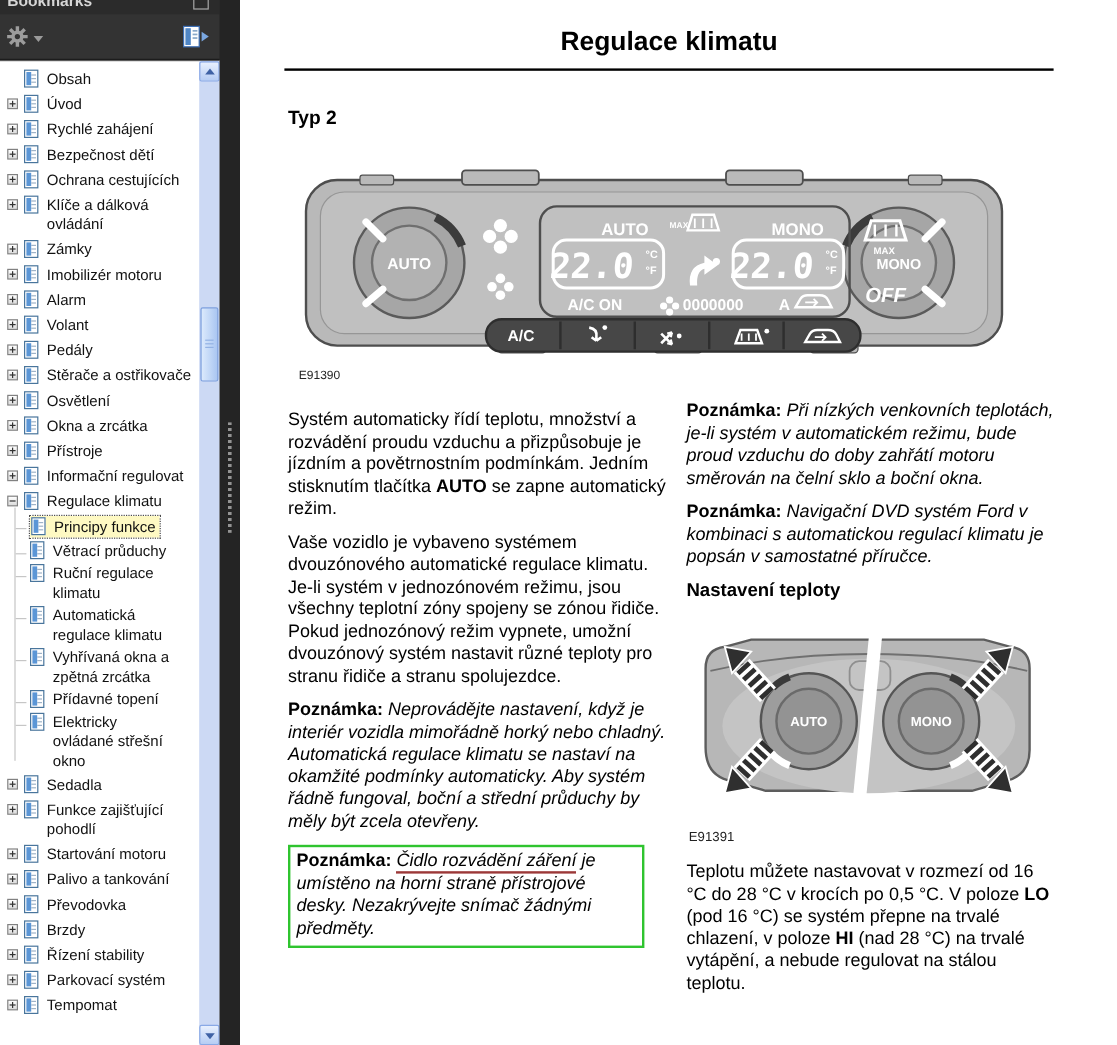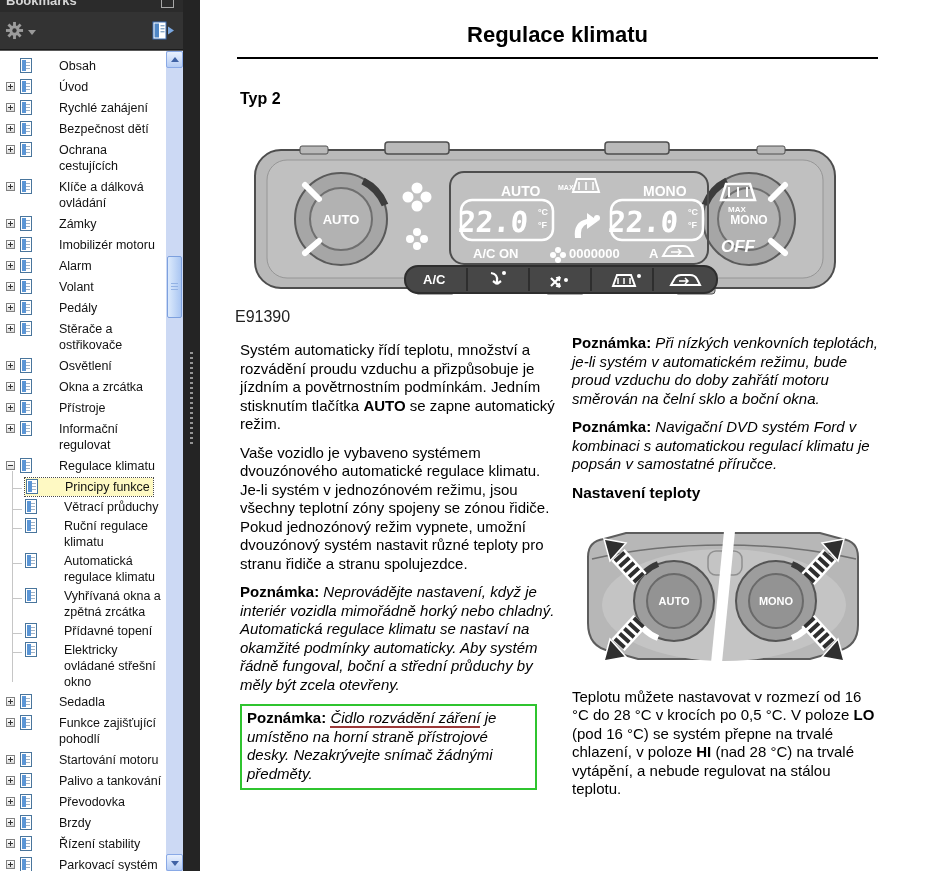--- a/index.html
+++ b/index.html
@@ -21,21 +21,21 @@
   .bm-list { position:absolute; left:0; right:17px; top:0; bottom:0; overflow:hidden; padding:5px 0 0 5px; }
 
   .row { display:flex; align-items:flex-start; padding:2px 0 3px 0; font-size:12.5px; color:#111; cursor:pointer; }
   .exp { width:9px; height:9px; flex:none; margin:3px 5px 0 1px; border:1px solid #818181; background:linear-gradient(#fff,#dcdcdc); position:relative; }
   .exp::before { content:""; position:absolute; left:1px; right:1px; top:3px; height:1px; background:#333; }
   .exp.plus::after { content:""; position:absolute; top:1px; bottom:1px; left:3px; width:1px; background:#333; }
   .exp.none { visibility:hidden; }
   .pic { width:12px; height:15px; flex:none; margin-right:7px; background:#fff; border:1px solid #49759c; position:relative; }
   .pic::before { content:""; position:absolute; left:1px; top:1px; bottom:1px; width:4px; background:#5b96d6; }
   .pic::after { content:""; position:absolute; right:1px; top:3px; width:4px; height:1px; background:#9fb3c8; box-shadow:0 3px 0 #9fb3c8, 0 6px 0 #9fb3c8; }
-  .lbl { line-height:16px; max-width:124px;margin-left:20px; }
+  .lbl { line-height:16px; max-width:124px; }
   .children { position:relative; padding-left:17px; }
   .children::before { content:""; position:absolute; left:7px; top:-6px; bottom:10px; border-left:1px solid #c6c6c6; }
   .row.child { padding:1px 0 2px 0; }
   .tick { width:9px; flex:none; border-top:1px solid #c6c6c6; margin:10px 3px 0 -9px; }
   .child .lbl { max-width:106px; }
   .selbox { display:flex; background:#fef9c3; outline:1px dotted #4a4a4a; padding:1px 3px 1px 1px; }
 
   
   .sb-scroll { position:absolute; right:0; top:0; bottom:0; width:17px; background:#ccd9f4; }
   .scr-btn { position:absolute; left:0; width:17px; height:17px; background:linear-gradient(#e8f0fe,#b6cdf4); border:1px solid #89a9e6; border-radius:2px; cursor:pointer; }
@@ -50,21 +50,21 @@
   .splitter { position:absolute; left:183px; top:0; width:17px; height:871px; background:#242424; cursor:col-resize; }
   .grip { position:absolute; left:7px; top:352px; width:3px; height:92px;
           background:repeating-linear-gradient(#949494 0 2px, transparent 2px 5px); }
 
   
   .page { position:absolute; left:200px; top:0; width:731px; height:871px; background:#fff; color:#000; font-size:15px; }
   .doc-title { position:absolute; top:22px; left:37px; width:641px; text-align:center; font-size:22px; font-weight:bold; }
   .rule { position:absolute; top:57px; left:37px; width:641px; border-top:2px solid #000; }
   .typ2 { position:absolute; top:90px; left:40px; font-size:16px; font-weight:bold;text-align:center; }
   .fig1 { position:absolute; top:134px; left:45px; width:600px; height:172px; }
-  .cap1 { position:absolute; top:308px; left:35px; font-size:16px; color:#222;text-align:center; }
+  .cap1 { position:absolute; top:308px; left:49px; font-size:10px; color:#222;text-align:center; }
   .colL { position:absolute; top:341px; left:40px; width:319px; line-height:18.5px; }
   .colR { position:absolute; top:334px; left:372px; width:308px; line-height:18.5px; }
   .colL p, .colR p { margin-bottom:10px; }
   .it { font-style:italic; }
   .b { font-weight:bold; }
   .greenbox { border:2px solid #2fc42f; padding:3px 5px 5px 5px; width:297px; margin-top:1px; }
   .lnk { font-style:italic; border-bottom:2px solid #9c3838; cursor:pointer; }
   .colR h3 { font-size:15.5px; font-weight:bold; margin:3px 0 9px 0; }
   .fig2 { width:300px; height:172px; margin-left:2px; }
   .cap2 { font-size:11px; color:#222; margin:0 0 11px 2px; }
@@ -463,17 +463,18 @@
           <line x1="234" y1="68" x2="256" y2="44" stroke="#2f2f2f" stroke-width="13" stroke-dasharray="4 3"></line>
           <polygon points="270,28 248,32 264,50" fill="#2f2f2f" stroke="#fff" stroke-width="1.5"></polygon>
         </g>
         <g>
           <line x1="234" y1="110" x2="256" y2="134" stroke="#fff" stroke-width="18"></line>
           <line x1="234" y1="110" x2="256" y2="134" stroke="#2f2f2f" stroke-width="13" stroke-dasharray="4 3"></line>
           <polygon points="270,150 264,128 248,146" fill="#2f2f2f" stroke="#fff" stroke-width="1.5"></polygon>
         </g>
         <polygon points="152,0 163,0 146,172 135,172" fill="#fff"></polygon>
       </svg>
+      <div class="cap2">E91391</div>
 
       <p><span>Teplotu můžete nastavovat v rozmezí od 16 °C do 28 °C v krocích po 0,5 °C. V poloze </span><span class="b">LO</span><span> (pod 16 °C) se systém přepne na trvalé chlazení, v poloze </span><span class="b">HI</span><span> (nad 28 °C) na trvalé vytápění, a nebude regulovat na stálou teplotu.</span></p>
     </div>
   </div>
 </div>
 
 </body></html>

